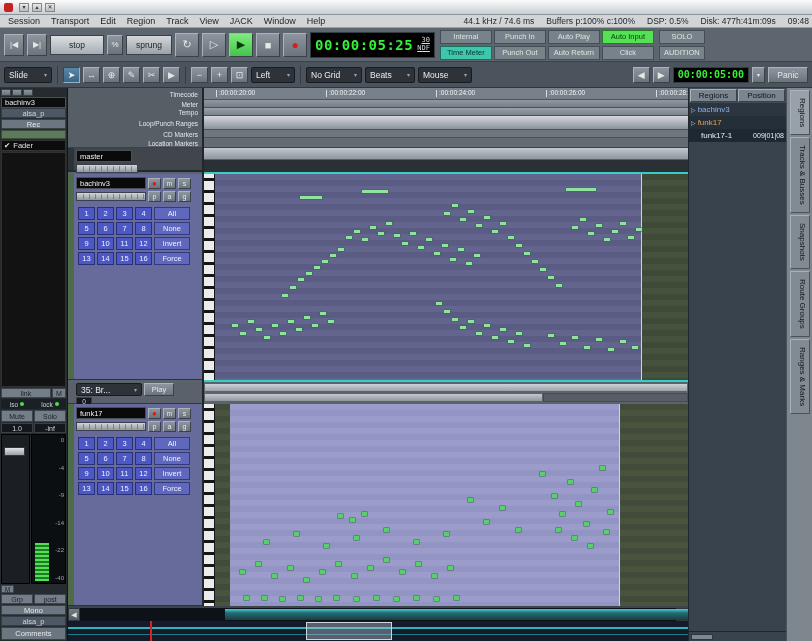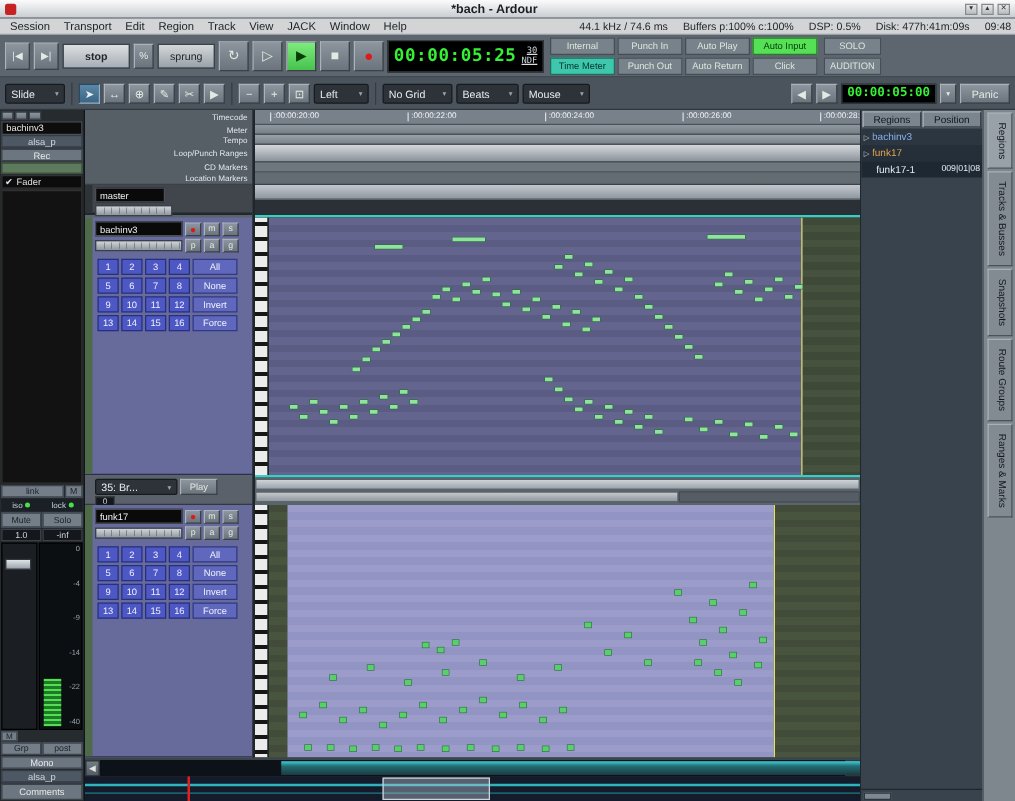--- a/index.html
+++ b/index.html
@@ -28,21 +28,21 @@
   .transportbar{position:absolute;top:28px;left:0;right:0;height:34px;background:#5d656e;
     border-bottom:1px solid #3a4148;display:flex;align-items:center;gap:3px;padding:0 4px;}
   .btn{background:linear-gradient(#8d969e,#6b747c);border:1px solid;
     border-color:#aab2ba #3a4248 #3a4248 #aab2ba;color:#e3eae3;
     display:flex;align-items:center;justify-content:center;font-size:9px;cursor:default;}
   .tbtn{width:20px;height:22px;font-size:8px;}
   .bigbtn{width:24px;height:24px;font-size:11px;}
   .play-active{background:linear-gradient(#7dec7d,#47c24f);color:#073c07;}
   .rec-dot{color:#e01818;font-size:12px;}
   .shuttle{width:54px;height:20px;background:linear-gradient(#dcdfe2,#a6adb4);
-    border:1px solid #3a4248;color:#23282d;font-size:8.5px;display:flex;align-items:center;justify-content:center;font-weight:bold;}
+    border:1px solid #3a4248;color:#23282d;font-size:8.5px;display:flex;align-items:center;justify-content:center;}
   .mini-btn{width:16px;height:20px;font-size:8px;}
   .sprung{width:46px;height:20px;background:linear-gradient(#d4d7da,#9aa1a8);
     border:1px solid #3a4248;color:#23282d;font-size:8.5px;display:flex;align-items:center;justify-content:center;gap:2px;}
   .clockbox{height:26px;background:#000;border:1px solid #343c44;display:flex;align-items:center;padding:0 4px;gap:4px;}
   .clock-main{font-family:"DejaVu Sans Mono",monospace;font-weight:bold;font-size:14px;color:#35f035;letter-spacing:.5px;}
   .clock-bars{font-family:"DejaVu Sans Mono",monospace;font-weight:bold;font-size:14px;color:#41b9ff;letter-spacing:.5px;}
   .clock-sub{display:flex;flex-direction:column;align-items:flex-end;line-height:1.1;text-decoration:underline;}
   .clock-sub span{font-size:7px;color:#cfd6dc;font-family:"DejaVu Sans Mono",monospace;}
   .opt-grid{display:grid;grid-template-rows:repeat(2,14px);grid-auto-flow:column;gap:2px;margin-left:2px;}
   .opt-btn{width:52px;height:14px;background:#78828b;border:1px solid #454e56;color:#dce5dc;
@@ -208,21 +208,20 @@
     border:1px solid;border-color:#a8b0b8 #4a525a #4a525a #a8b0b8;padding:7px 2px;width:20px;text-align:center;}
   .stab.active{background:#98a0a8;}
 </style>
 </head>
 <body>
 
 <div class="window">
 
   <div class="titlebar">
     <div class="title-icon"></div>
-    <div class="title-text">*bach - Ardour</div>
     <div class="title-btns">
       <div class="wbtn">▾</div>
       <div class="wbtn">▴</div>
       <div class="wbtn">✕</div>
     </div>
   </div>
 
   <div class="menubar">
     <div class="menu-items">
         <span class="menu-item">Session</span>

